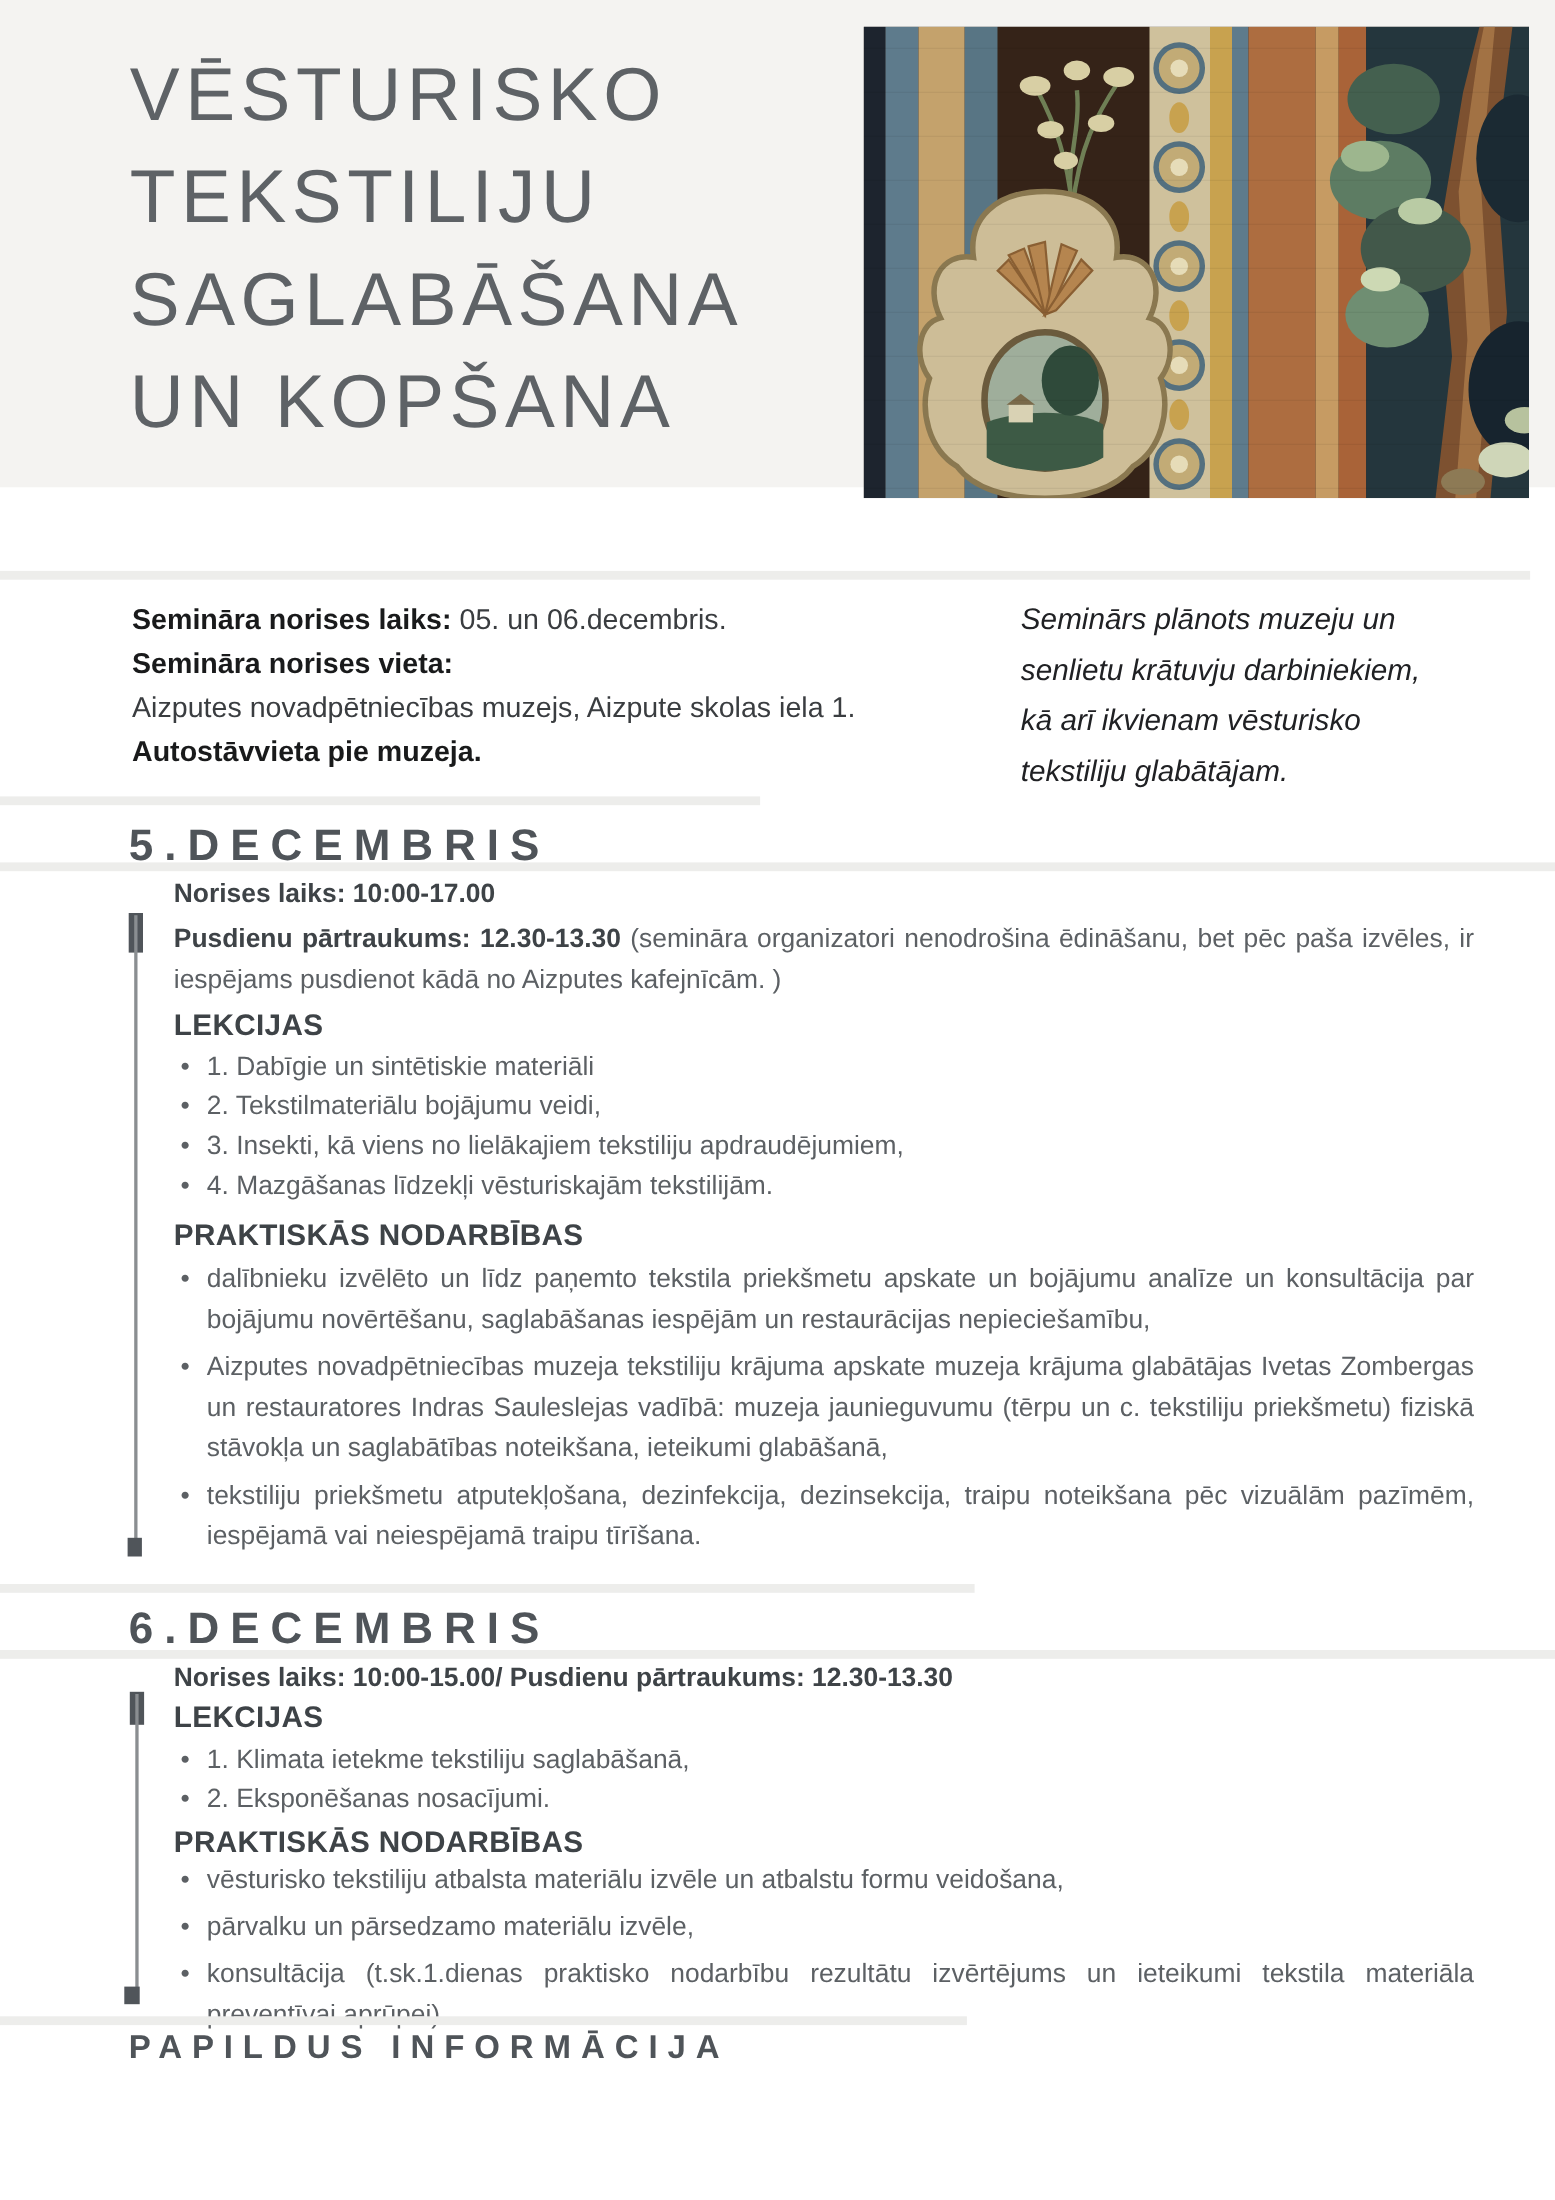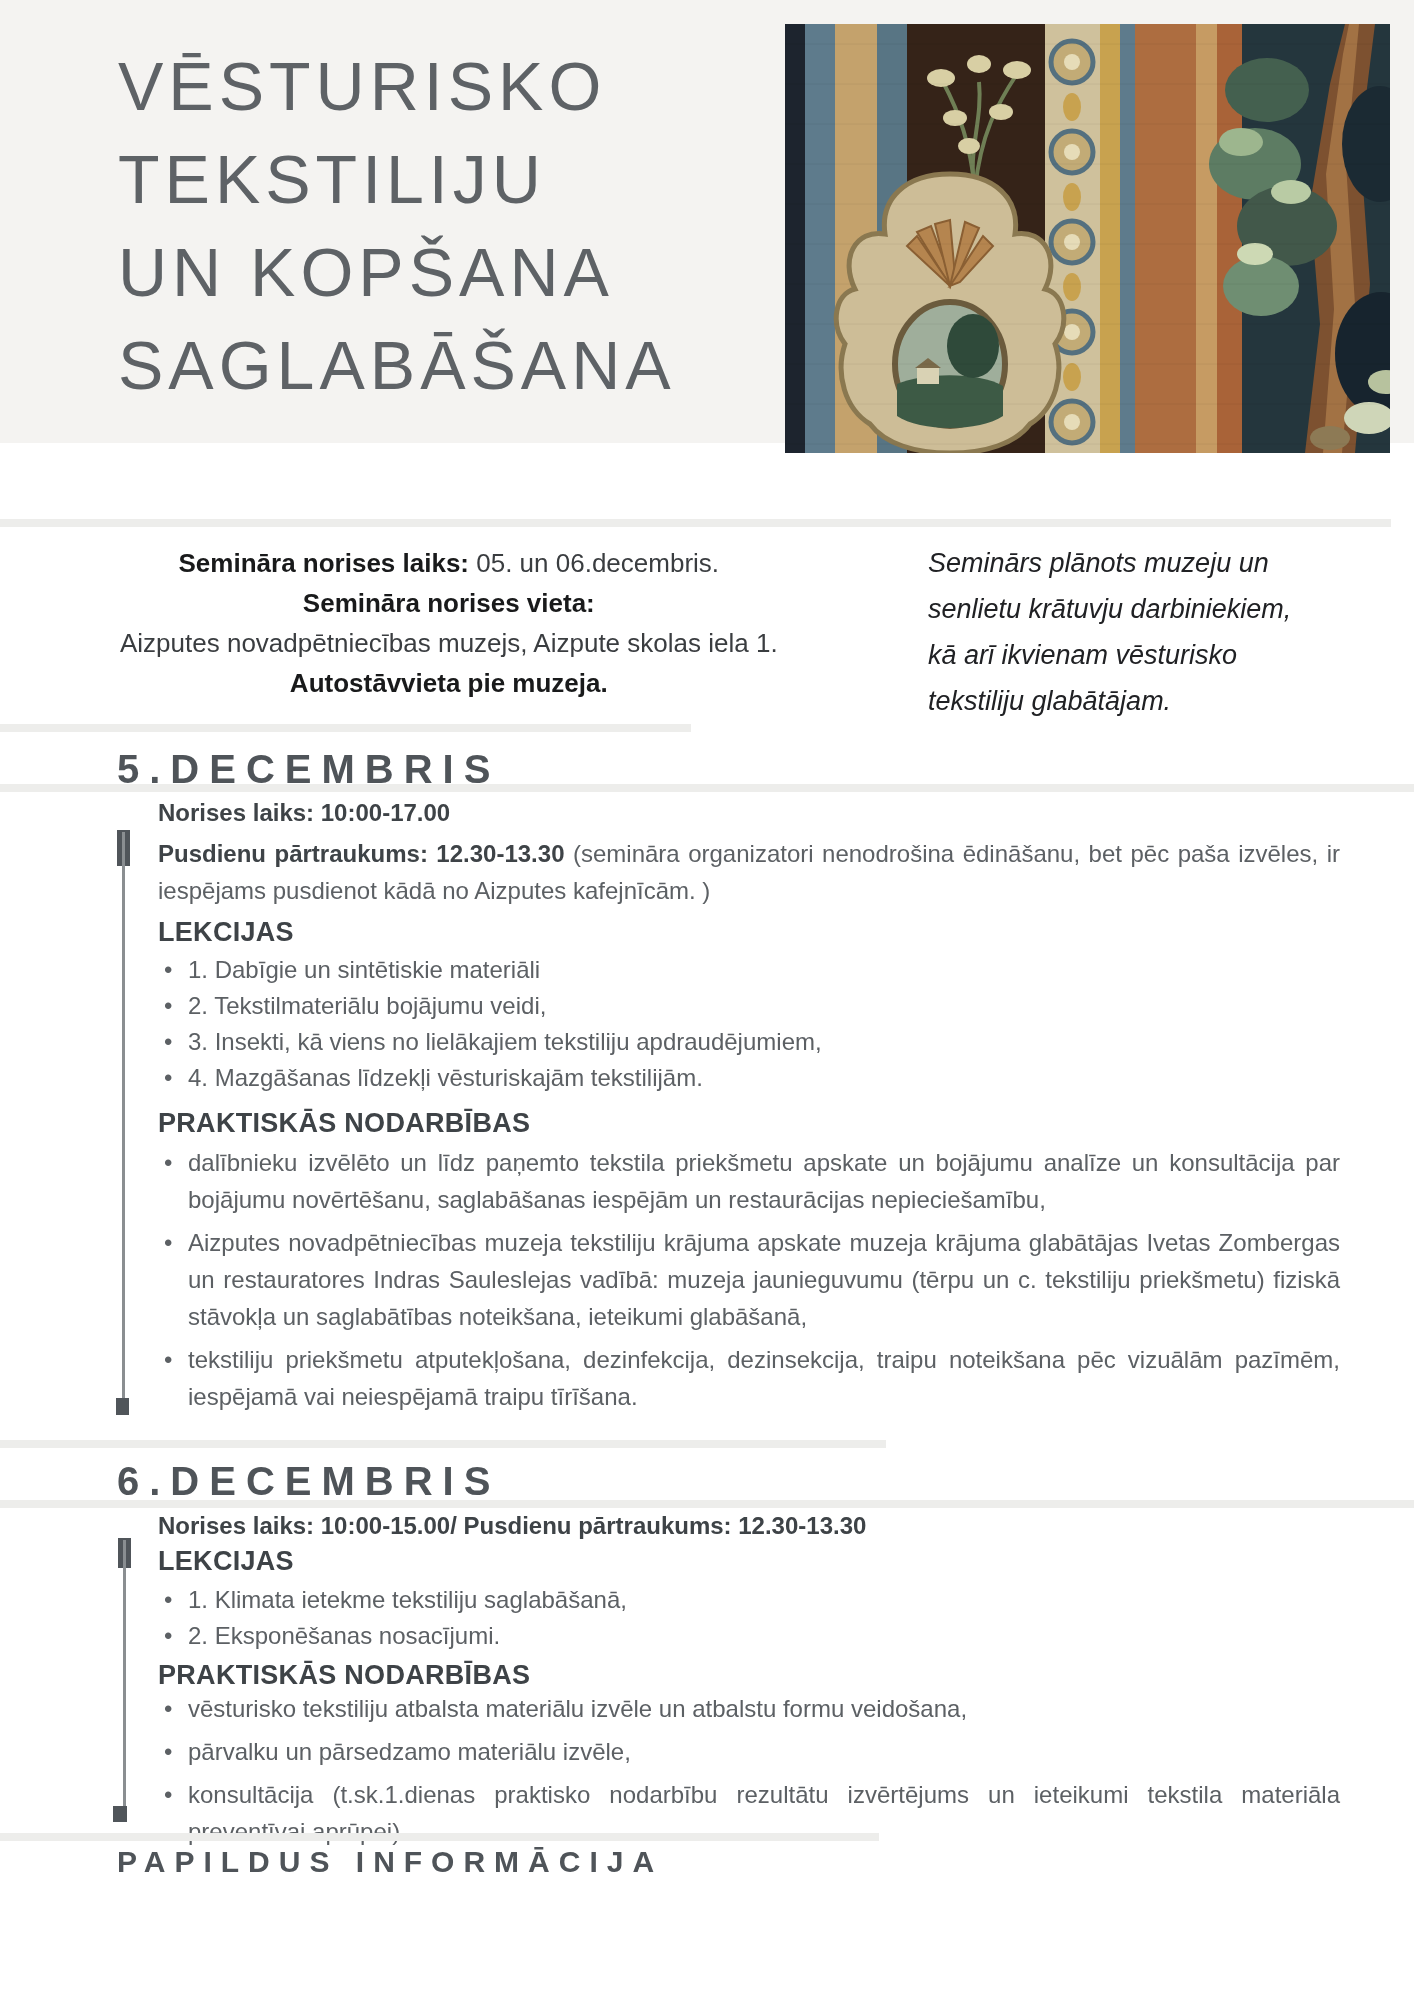--- a/index.html
+++ b/index.html
@@ -27,21 +27,21 @@
   .d1 { top:519px; width:1391px; }
   .d2 { top:724px; width:691px; }
   .d3 { top:784px; width:1414px; }
   .d4 { top:1440px; width:886px; }
   .d5 { top:1500px; width:1414px; }
   .d6 { top:1833px; width:879px; }
   .faint-line { position:absolute; left:0; top:1951px; width:1414px; height:2px; background:#e8e8e6; }
   .faint-dash { position:absolute; left:258px; top:1948px; width:18px; height:5px; background:#77787a; }
 
   
-  .details { position:absolute; left:120px; top:543px;text-align:center; }
+  .details { position:absolute; left:120px; top:543px; }
   .details p { margin:0; font-size:26px; line-height:40px; color:#3a3d40; }
   .details strong { color:#191a1b; font-weight:700; }
 
   .audience {
     position:absolute; left:928px; top:540px; width:460px;
     font-style:italic; font-size:27px; line-height:46px; color:#202124;
   }
 
   
   .day-heading {
@@ -94,22 +94,22 @@
 </style>
 </head>
 <body>
 
 <div class="page">
 
   <div class="header-bg">
     <h1 class="main-title">
       <div>VĒSTURISKO</div>
       <div>TEKSTILIJU</div>
+      <div>SAGLABĀŠANA</div>
       <div>UN KOPŠANA</div>
-      <div>SAGLABĀŠANA</div>
     </h1>
     <div class="tapestry">
       <svg viewBox="0 0 605 429" preserveAspectRatio="none" aria-hidden="true">
         <rect width="605" height="429" fill="#33251c"></rect>
 
         <rect x="0" width="20" height="429" fill="#1d242e"></rect>
         <rect x="20" width="30" height="429" fill="#5e7b8c"></rect>
         <rect x="50" width="42" height="429" fill="#c4a26c"></rect>
         <rect x="92" width="30" height="429" fill="#587584"></rect>
 

